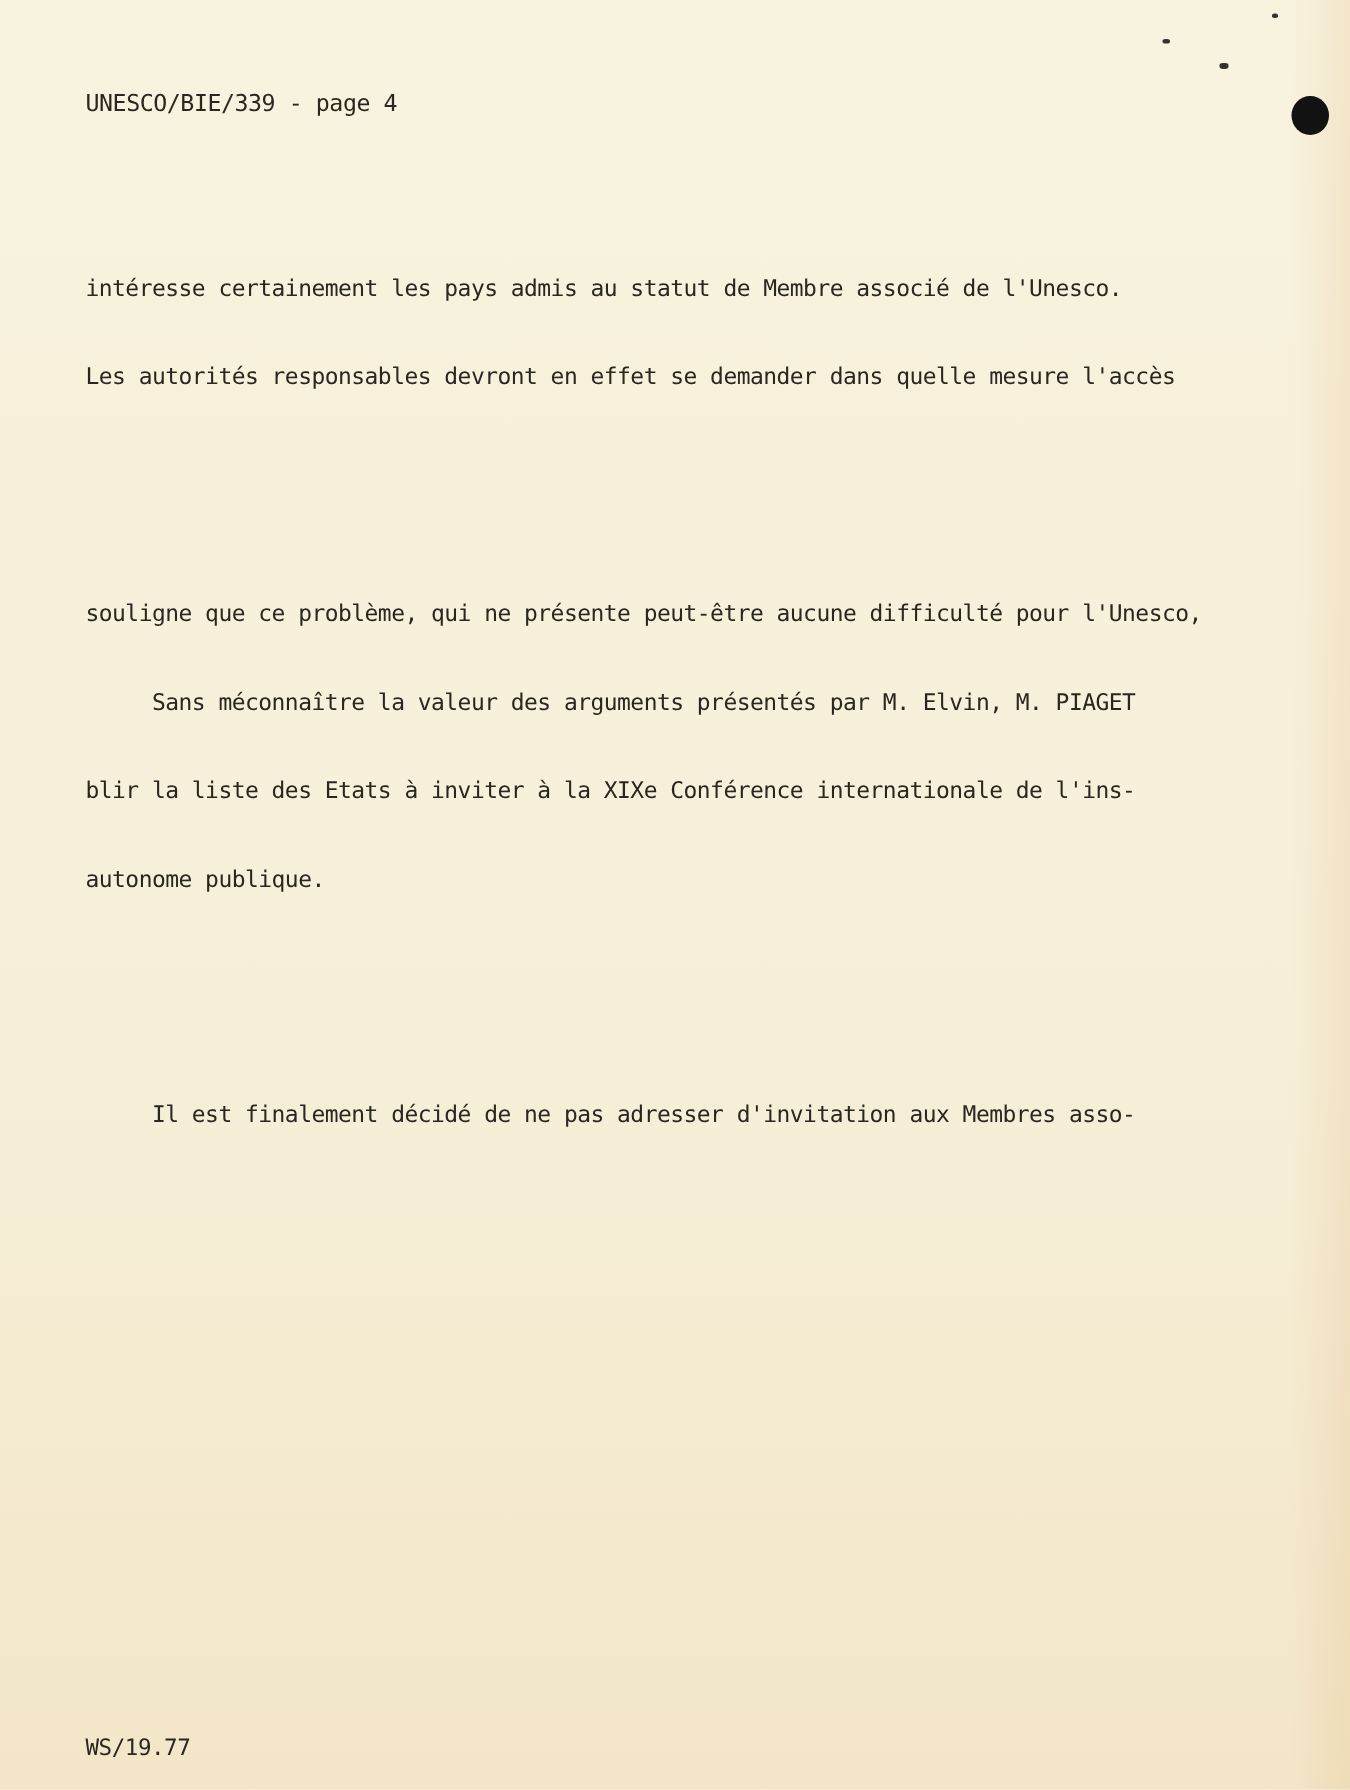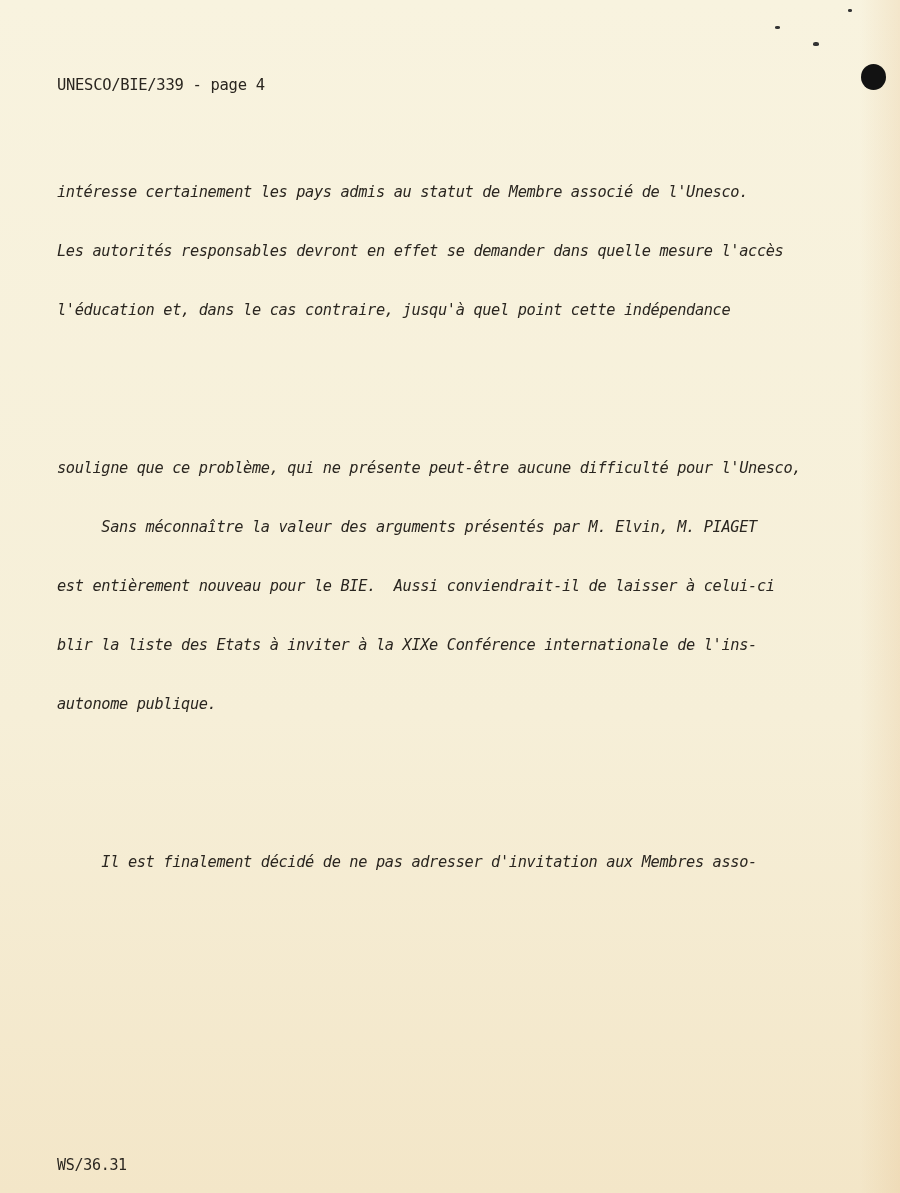--- a/index.html
+++ b/index.html
@@ -12,34 +12,34 @@
   }
   .page {
     position: absolute; inset: 0;
     background: linear-gradient(180deg, #f8f3df 0%, #f6efd8 60%, #f3e6c8 100%);
   }
   .edge {
     position: absolute; right: 0; top: 0; bottom: 0; width: 40px;
     background: linear-gradient(90deg, rgba(0,0,0,0) 0%, rgba(220,170,110,0.18) 100%);
   }
   .header {
-    position: absolute; left: 57px; top: 76px;
+    position: absolute; left: 57px; top: 60px;
     font-size: 15.5px; letter-spacing: -0.3px;
   }
   .hole {
     position: absolute; left: 861px; top: 64px; width: 25px; height: 26px;
     border-radius: 50%; background: #121212;
   }
   .speck { position: absolute; background: #333; border-radius: 40%; }
   .body-text {
     position: absolute; left: 57px; top: 104px; width: 830px;
     font-size: 15.3px; line-height: 19.7px; letter-spacing: -0.35px;
     white-space: pre;
   }
-  .para { margin: 0 0 19.7px 0; font-style: italic; }
+  .para { margin: 0 0 19.7px 0; }
   .line { display: block; height: 19.7px; }
   .footer {
     position: absolute; left: 57px; top: 1156px;
     font-size: 15px; letter-spacing: -0.3px;
   }
 </style>
 </head>
 <body>
 
 <div class="page">
@@ -50,37 +50,35 @@
   <div class="speck" style="left:848px;top:9px;width:4px;height:3px;"></div>
 
   <div class="hole"></div>
 
   <div class="header">UNESCO/BIE/339  -  page 4</div>
 
   <div class="body-text">
     <div class="para">
       <span class="line">intéresse certainement les pays admis au statut de Membre associé de l'Unesco.</span>
       <span class="line">Les autorités responsables devront en effet se demander dans quelle mesure l'accès</span>
-      <span class="line">l'éducation et, dans le cas contraire, jusqu'à quel point cette indépendance</span>
     </div>
     <div class="para">
       <span class="line">souligne que ce problème, qui ne présente peut-être aucune difficulté pour l'Unesco,</span>
       <span class="line">     Sans méconnaître la valeur des arguments présentés par M. Elvin, M. PIAGET</span>
-      <span class="line">est entièrement nouveau pour le BIE.  Aussi conviendrait-il de laisser à celui-ci</span>
       <span class="line">blir la liste des Etats à inviter à la XIXe Conférence internationale de l'ins-</span>
       <span class="line">autonome publique.</span>
     </div>
     <div class="para">
       <span class="line">     Il est finalement décidé de ne pas adresser d'invitation aux Membres asso-</span>
       
       
       
     </div>
     
     
     
     
     
     
   </div>
 
-  <div class="footer">WS/36.31</div>
+  <div class="footer">WS/19.77</div>
 </div>
 
 </body></html>

